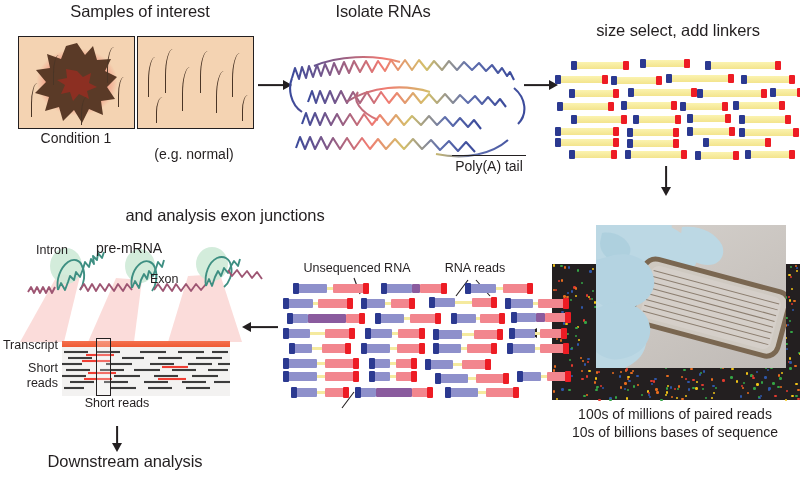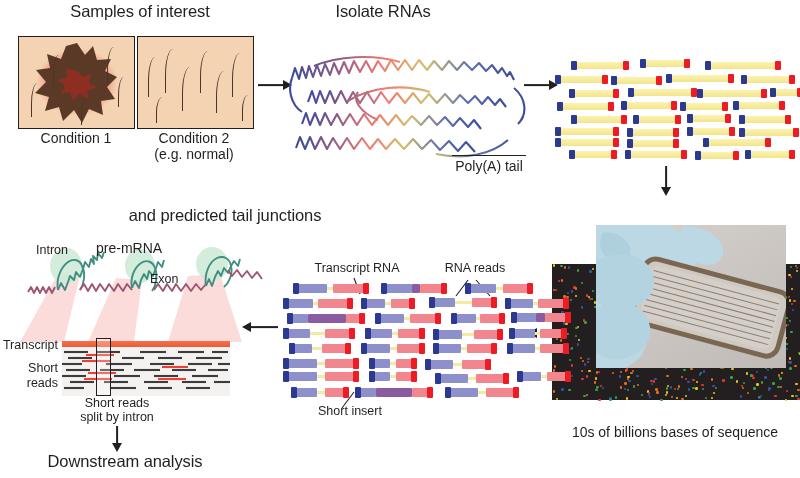--- a/index.html
+++ b/index.html
@@ -87,21 +87,20 @@
   <div class="panel" style="left:137px;top:36px;width:115px;height:91px;">
     <div class="hair" style="left:10px;top:20px;width:11px;height:40px;"></div>
     <div class="hair" style="left:27px;top:12px;width:12px;height:44px;"></div>
     <div class="hair" style="left:44px;top:30px;width:12px;height:44px;"></div>
     <div class="hair" style="left:62px;top:14px;width:12px;height:42px;"></div>
     <div class="hair" style="left:78px;top:34px;width:12px;height:42px;"></div>
     <div class="hair" style="left:94px;top:16px;width:12px;height:44px;"></div>
     <div class="hair" style="left:18px;top:60px;width:10px;height:26px;"></div>
     <div class="hair" style="left:104px;top:58px;width:9px;height:26px;"></div>
   </div>
-  <div class="abs lbl" style="left:128px;top:130px;width:132px;">Condition 2</div>
   <div class="abs lbl" style="left:128px;top:146px;width:132px;">(e.g. normal)</div>
 
   <div class="arrow-h right" style="left:258px;top:79px;width:34px;height:12px;">
     <div class="shaft" style="width:27px;"></div>
       <div class="head"></div>
   </div>
 
   <div class="abs ttl" style="left:258px;top:2px;width:250px;">Isolate RNAs</div>
 
   <svg class="abs" style="left:286px;top:36px;" width="248" height="124" viewBox="0 0 248 124">
@@ -131,20 +130,21 @@
   </svg>
 
   <div class="ul" style="left:452px;top:155px;width:74px;"></div>
   <div class="abs lbl" style="left:428px;top:158px;width:122px;">Poly(A) tail</div>
 
   <div class="arrow-h right" style="left:524px;top:79px;width:34px;height:12px;">
     <div class="shaft" style="width:27px;"></div>
       <div class="head"></div>
   </div>
 
+  <div class="abs ttl" style="left:556px;top:21px;width:244px;">size select, add linkers</div>
 
   <div class="abs" style="left:552px;top:56px;width:248px;height:104px;">
     <div class="frag" style="left:22px;top:6px;width:52px;"></div>
     <div class="frag" style="left:91px;top:4px;width:44px;"></div>
     <div class="frag" style="left:156px;top:6px;width:70px;"></div>
     <div class="frag" style="left:6px;top:20px;width:47px;"></div>
     <div class="frag" style="left:62px;top:21px;width:45px;"></div>
     <div class="frag" style="left:117px;top:19px;width:62px;"></div>
     <div class="frag" style="left:192px;top:20px;width:48px;"></div>
     <div class="frag" style="left:20px;top:34px;width:44px;"></div>
@@ -776,28 +776,29 @@
         </g>
       </g>
 
       <g fill="#b4d3e1">
         <path d="M18,30 C40,26 56,38 58,54 C60,70 46,82 28,84 C14,86 2,80 -4,70 L-4,36 Z"></path>
         <path d="M14,78 C36,74 52,86 54,102 C56,118 42,132 24,134 C12,136 0,130 -6,120 L-6,86 Z"></path>
       </g>
     </svg>
   </div>
 
+  <div class="abs lbl" style="left:550px;top:406px;width:250px;">100s of millions of paired reads</div>
   <div class="abs lbl" style="left:550px;top:424px;width:250px;">10s of billions bases of sequence</div>
 
   <div class="arrow-h left" style="left:528px;top:327px;width:36px;height:12px;">
     <div class="shaft" style="left:8px;width:28px;"></div>
       <div class="head"></div>
   </div>
 
-  <div class="abs lbl-s" style="left:292px;top:261px;width:130px;text-align:center;">Transcript RNA</div>
+  <div class="abs lbl-s" style="left:292px;top:261px;width:130px;text-align:center;">Unsequenced RNA</div>
   <div class="abs lbl-s" style="left:430px;top:261px;width:90px;text-align:center;">RNA reads</div>
 
   <svg class="abs" style="left:280px;top:272px;" width="250" height="36">
     <g stroke="#231f20" stroke-width="1.1" fill="none">
       <path d="M74,6 L80,22"></path>
       <path d="M188,8 L176,24"></path>
       <path d="M196,8 L210,24"></path>
     </g>
   </svg>
 
@@ -1011,28 +1012,27 @@
         <div class="mid" style="left:32px;width:8px;"></div>
       <div class="r" style="width:32px;"></div>
         <div class="c1"></div>
         <div class="c2"></div>
       </div>
   </div>
 
   <svg class="abs" style="left:320px;top:390px;" width="40" height="22">
     <path d="M22,18 L34,2" stroke="#231f20" stroke-width="1.1" fill="none"></path>
   </svg>
-  <div class="abs lbl-s" style="left:290px;top:404px;width:120px;text-align:center;">Short insert</div>
 
   <div class="arrow-h left" style="left:242px;top:321px;width:36px;height:12px;">
     <div class="shaft" style="left:8px;width:28px;"></div>
       <div class="head"></div>
   </div>
 
-  <div class="abs ttl" style="left:60px;top:206px;width:330px;">and predicted tail junctions</div>
+  <div class="abs ttl" style="left:60px;top:206px;width:330px;">and analysis exon junctions</div>
 
   <svg class="abs" style="left:18px;top:258px;" width="240" height="86">
     <g fill="#fbd9d6" opacity=".9">
       <path d="M40,16 L62,18 L46,84 L2,84 Z"></path>
       <path d="M98,20 L124,22 L116,84 L70,84 Z"></path>
       <path d="M170,18 L202,16 L224,84 L150,84 Z"></path>
     </g>
   </svg>
 
   <svg class="abs" style="left:22px;top:244px;" width="240" height="66">
@@ -1115,21 +1115,20 @@
       <path d="M100,18 H126"></path>
     </g>
   </svg>
 
   <div class="introncol" style="left:96px;top:338px;width:13px;height:56px;"></div>
 
   <div class="abs lbl-r" style="left:0px;top:338px;width:58px;">Transcript</div>
   <div class="abs lbl-r" style="left:0px;top:361px;width:58px;">Short reads</div>
 
   <div class="abs lbl-s" style="left:62px;top:396px;width:110px;text-align:center;">Short reads</div>
-  <div class="abs lbl-s" style="left:62px;top:410px;width:110px;text-align:center;">split by intron</div>
 
   <div class="arrow-v" style="left:111px;top:426px;width:12px;height:26px;">
     <div class="shaft" style="height:19px;"></div>
       <div class="head"></div>
   </div>
 
   <div class="abs ttl" style="left:10px;top:452px;width:230px;text-align:center;">Downstream analysis</div>
 
 </div>
 

